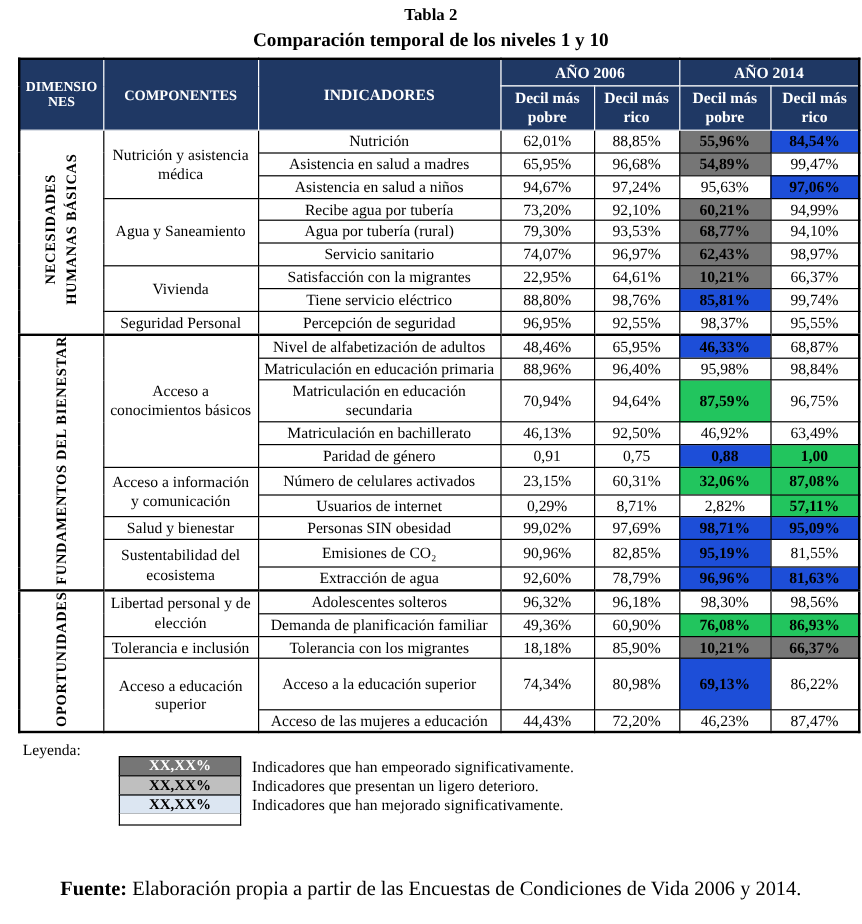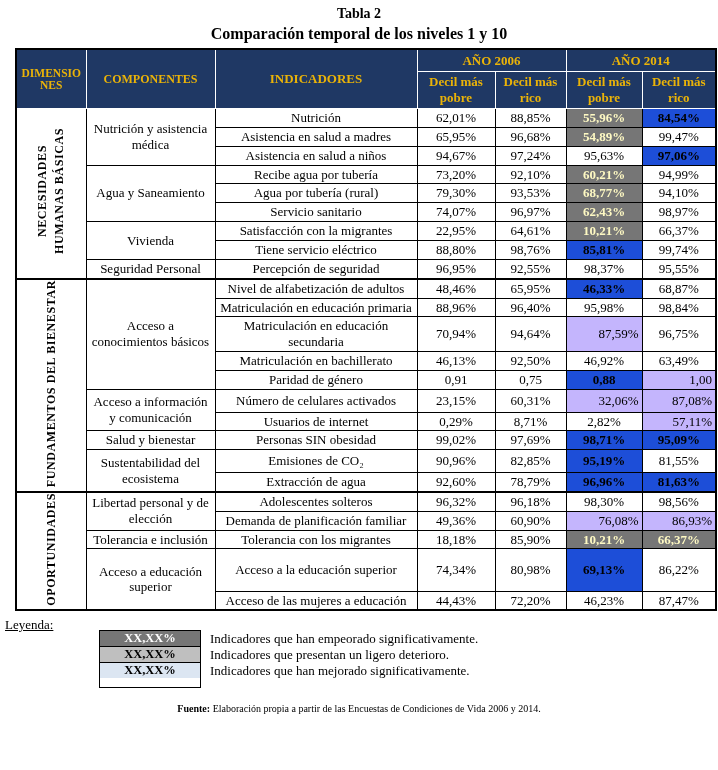--- a/index.html
+++ b/index.html
@@ -12,57 +12,57 @@
   .title-block { text-align:center; margin-top:6px; }
   .tbl-title { font-weight:bold; font-size:14px; }
   .tbl-subtitle { font-weight:bold; font-size:16px; margin-top:3px; }
 
   table.main {
     border-collapse:collapse; table-layout:fixed;
     width:700px; margin:5px 0 0 15px;
     border:2px solid #000;
   }
   th {
-    background:#1f3864; color:#eab308; font-weight:bold;
+    background:#1f3864; color:#ffffff; font-weight:bold;
     border:1px solid #ffffff; padding:2px; font-size:13px;
     text-align:center; vertical-align:middle;
   }
   th.dim-hdr { font-size:11.5px; white-space:pre-line; }
   th.year-hdr { height:17px; }
   td {
     border:1px solid #000; font-size:13px; text-align:center;
     vertical-align:middle; padding:1px 3px; line-height:1.22;
   }
   tr.dim-start > td { border-top:2px solid #000; }
   td.dim-cell { padding:0; }
   .dim-inner {
     display:inline-block; writing-mode:vertical-rl; transform:rotate(180deg);
     font-weight:bold; font-size:12px; letter-spacing:0.6px;
     white-space:pre-line; text-align:center; line-height:1.45;
   }
-  td.worse    { background:#767676; color:#fef9c3; font-weight:bold; }
+  td.worse    { background:#767676; color:#000000; font-weight:bold; }
   td.slight   { background:#1d4ed8; font-weight:bold; }
-  td.improved { background:#c4b5fd; font-weight:normal;text-align:right; }
+  td.improved { background:#22c55e; font-weight:bold; }
 
   .legend-area { position:relative; margin-top:6px; font-size:13px; height:78px; }
-  .legend-label { position:absolute; left:5px; top:0;text-decoration:underline; }
+  .legend-label { position:absolute; left:19px; top:0; }
   .legend-rows { position:absolute; left:99px; top:14px; }
   .legend-row { display:flex; align-items:center; margin-top:-1px; }
   .legend-swatch {
     width:100px; border:1px solid #000; text-align:center;
     font-weight:bold; font-size:12.5px; height:15px; line-height:15px;
     flex:0 0 auto;
   }
   .legend-swatch.worse    { background:#767676; color:#fff; }
   .legend-swatch.slight   { background:#bfbfbf; }
   .legend-swatch.improved { background:#dce6f2; }
   .legend-swatch.empty    { height:9px; background:#fff; border-top:none; }
   .legend-text { margin-left:9px; font-size:13px; white-space:nowrap; }
 
-  .source-line { text-align:center; margin-top:8px; font-size:10px; }
+  .source-line { text-align:center; margin-top:36px; font-size:17px; }
   .source-line b { font-weight:bold; }
 </style>
 </head>
 <body>
 
 <div class="page">
 
   <div class="title-block">
     <div class="tbl-title">Tabla 2</div>
     <div class="tbl-subtitle">Comparación temporal de los niveles 1 y 10</div>

